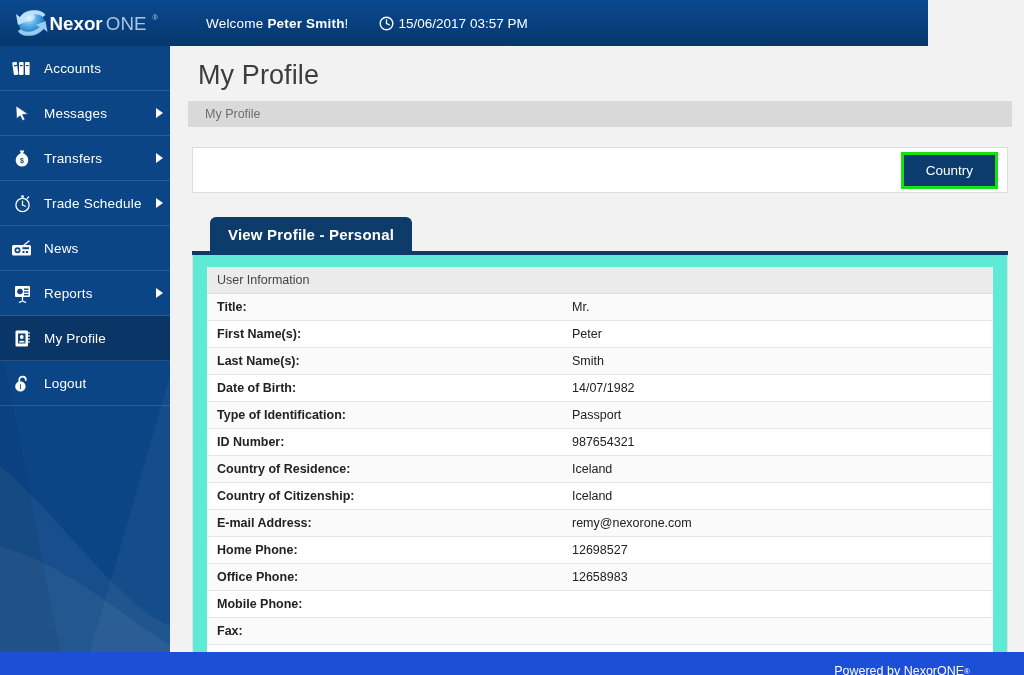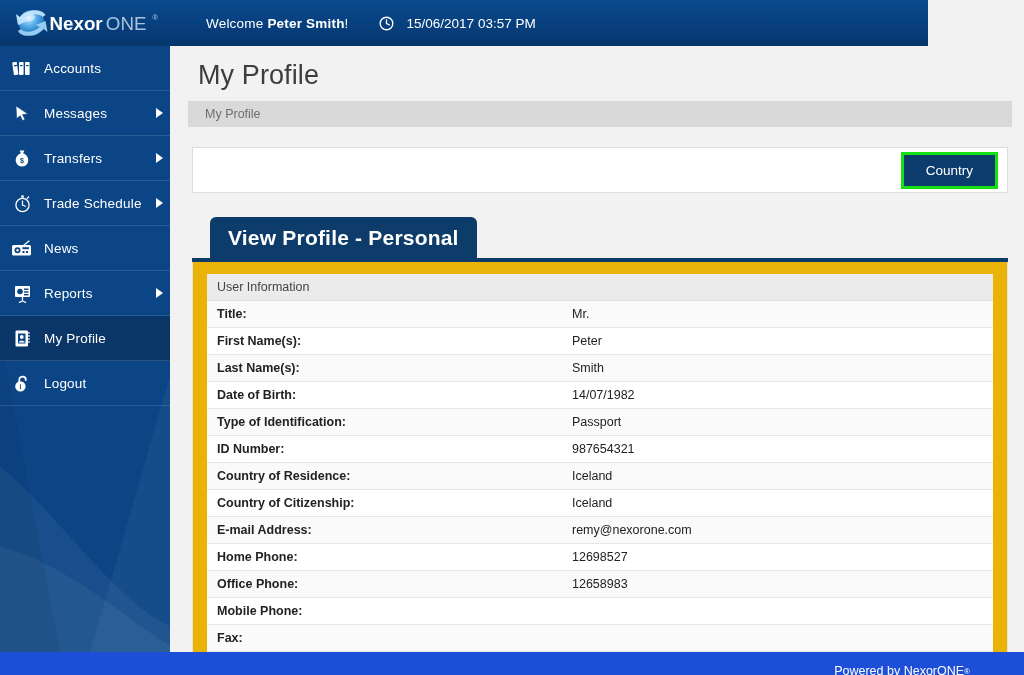--- a/index.html
+++ b/index.html
@@ -22,21 +22,21 @@
     padding-left: 12px; flex: 0 0 170px;
   }
   .logo-svg { display: block; }
   .welcome {
     color: #ffffff; font-size: 13.5px; margin-left: 36px;
     letter-spacing: .2px; white-space: nowrap;
   }
   .welcome b { font-weight: bold; }
   .datetime {
     color: #ffffff; font-size: 13.5px; margin-left: 30px;
-    display: flex; gap: 13px; white-space: nowrap;
+    display: flex; gap: 5px; white-space: nowrap;
   }
   .clock-icon { display: block; }
 
   
   .sidebar {
     position: absolute; top: 46px; left: 0; width: 170px; height: 606px;
     background: linear-gradient(170deg, #0d4e94 0%, #0b4685 40%, #0c4684 70%, #0a4staff 100%);
     background-color: #0b4585;
     overflow: hidden;
   }
@@ -79,30 +79,30 @@
   .modify-btn {
     background: #0c3c6e; color: #ffffff; font-size: 13.5px;
     font-weight: normal; border: none;
     padding: 8px 22px; cursor: pointer;
     outline: 3px solid #15e015; outline-offset: 0px;
     font-family: "Liberation Sans", sans-serif;
   }
 
   .tabstrip { margin: 24px 0 0 40px; display: flex; align-items: flex-end; }
   .tab {
-    background: #0d3c6b; color: #ffffff; font-size: 21px; font-weight: bold;
+    background: #0d3c6b; color: #ffffff; font-size: 15px; font-weight: bold;
     padding: 9px 18px 8px 18px; border-radius: 6px 6px 0 0;
     letter-spacing: .2px; cursor: pointer;
   }
   .tab-underline {
     margin: 0 16px 0 22px; height: 4px; background: #0d3c6b;
   }
 
   .table-wrap {
-    background: #eab308; border-left: 1px solid #e2e2e2;
+    background: #5eead4; border-left: 1px solid #e2e2e2;
     border-right: 1px solid #e2e2e2;
     margin: 0 16px 0 22px; padding: 12px 14px 0 14px;
     height: 404px; overflow: hidden;
   }
   table.profile { width: 100%; border-collapse: collapse; }
   table.profile tr.section td {
     background: #ebebeb; color: #444; font-size: 12.5px;
     padding: 6px 10px; border-bottom: 1px solid #dedede;
   }
   table.profile tr.datarow td {

